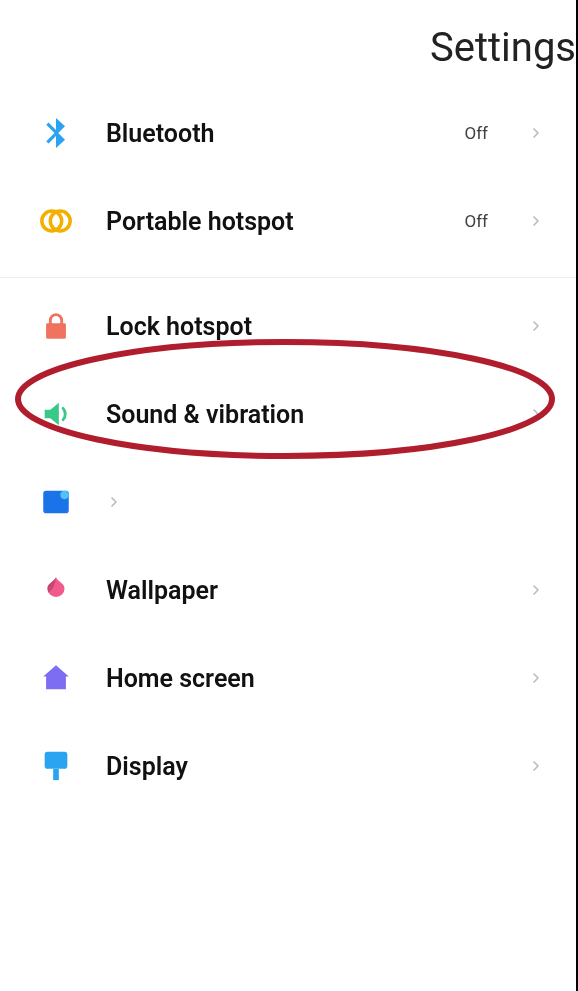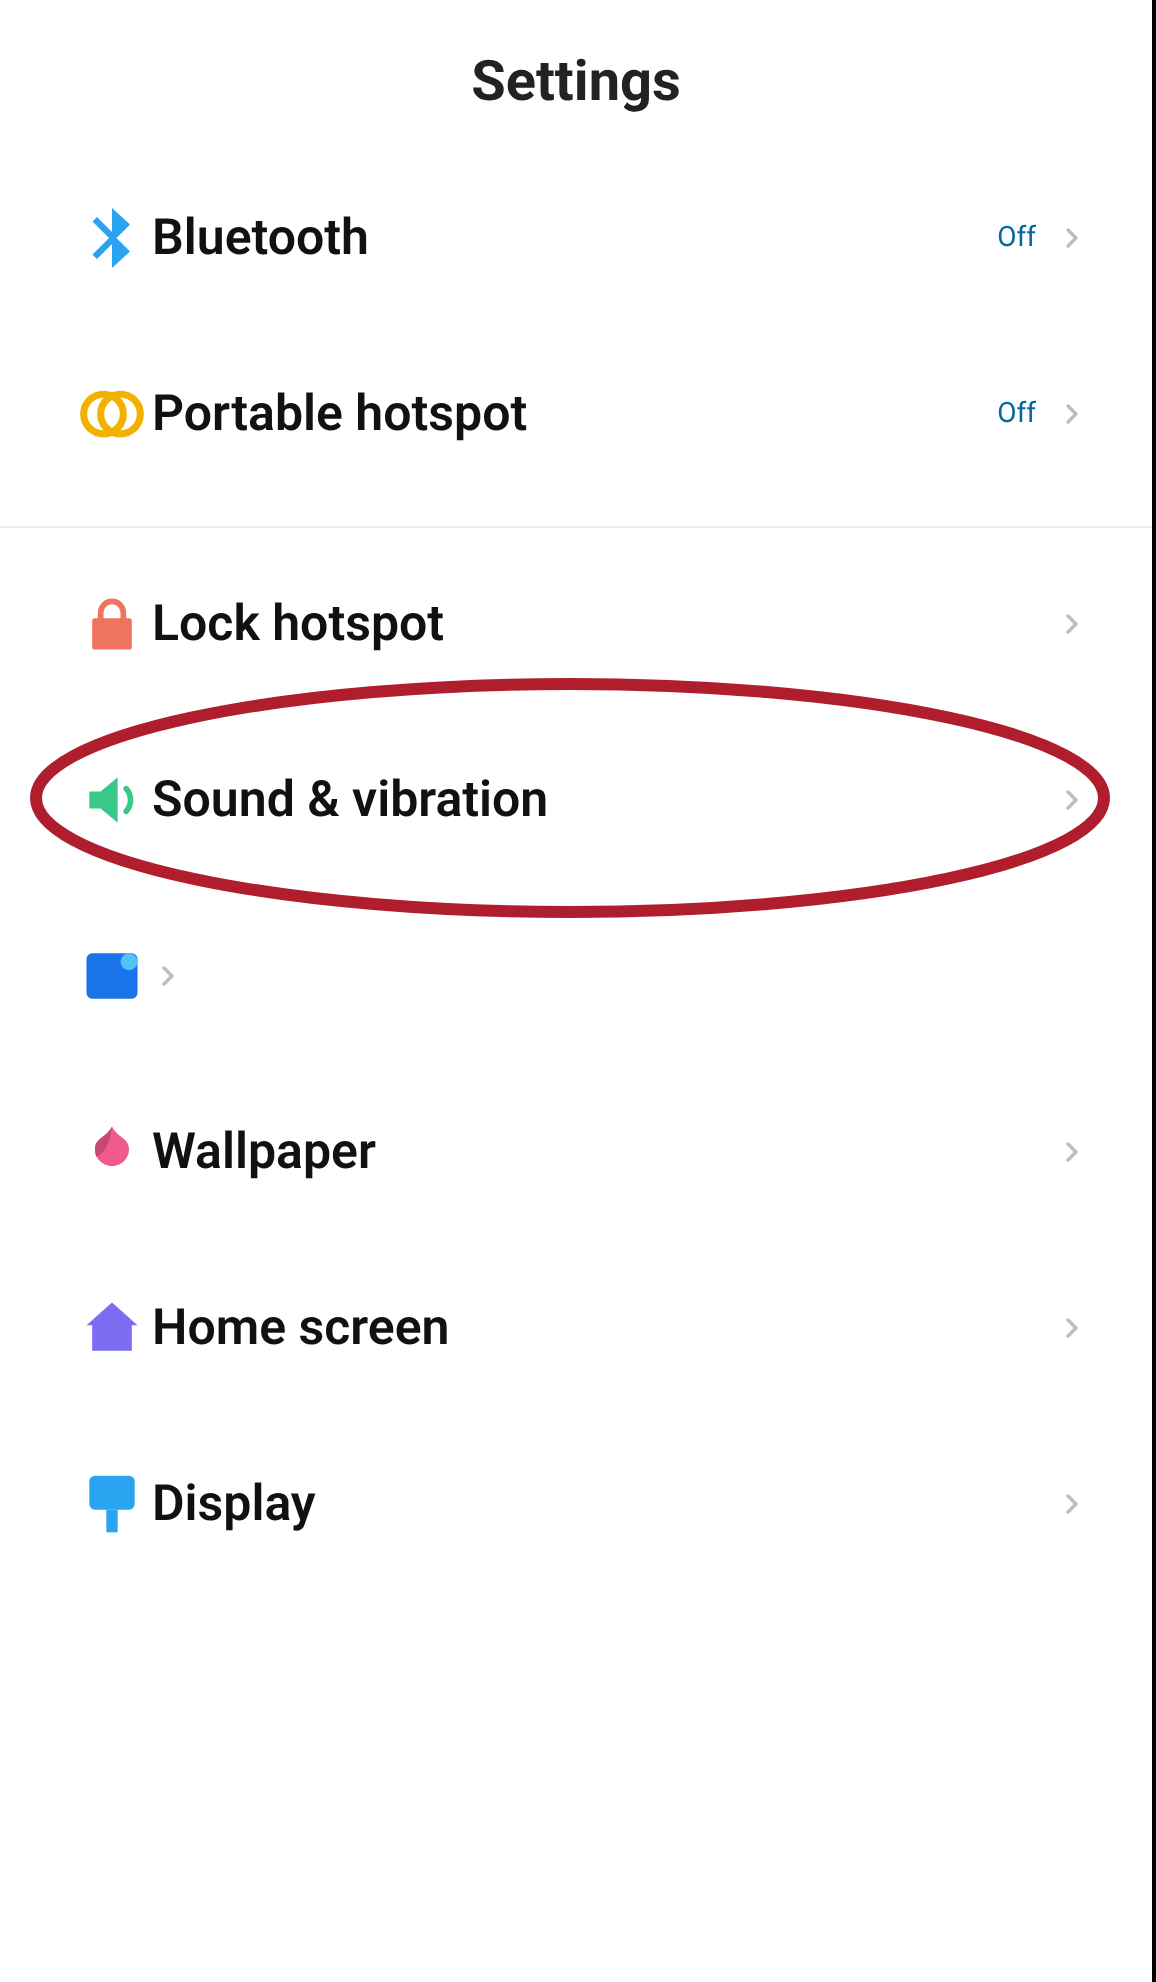--- a/index.html
+++ b/index.html
@@ -10,49 +10,51 @@
       font-family: -apple-system, BlinkMacSystemFont, "Segoe UI", Roboto, Helvetica, Arial, sans-serif;
       position: relative;
       border-right: 2px solid #000;
       overflow: hidden;
     }
     .header {
       text-align: center;
       padding: 24px 0 18px;
     }
     .header h1 {
-      font-size: 28px;
-      font-weight: 700;
+      font-size: 40px;
+      font-weight: 400;
       color: #222;
+      text-align: right;
     }
     .list { padding: 0; }
     .item {
       display: flex;
       align-items: center;
       padding: 24px 32px 24px 36px;
+      gap: 30px;
       cursor: pointer;
       position: relative;
     }
     .icon {
       width: 40px;
       height: 40px;
       display: inline-flex;
       align-items: center;
       justify-content: center;
       flex-shrink: 0;
     }
     .label {
       flex: 1;
       font-size: 25px;
       font-weight: 600;
       color: #111;
     }
     .value {
-      font-size: 14px;
-      color: #0369a1;
+      font-size: 17px;
+      color: #404040;
       margin-right: 10px;
     }
     .chevron {
       width: 16px;
       height: 16px;
       display: inline-flex;
       align-items: center;
       justify-content: center;
     }
     .chevron svg { display: block; }

